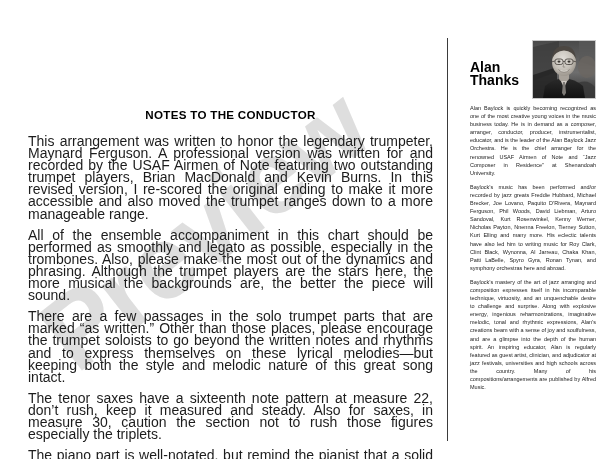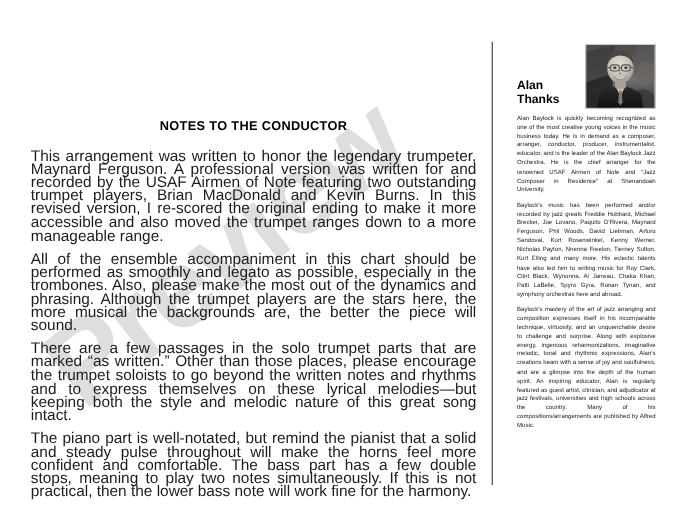--- a/index.html
+++ b/index.html
@@ -98,22 +98,22 @@
     z-index: 10;
   }
   #bio-header {
     position: relative;
     height: 58px;
     margin-bottom: 6px;
   }
   #bio-name {
     position: absolute;
     left: 0;
-    bottom: 1px;
-    font-size: 11px;
+    bottom: 12px;
+    font-size: 14px;
     font-weight: bold;
     line-height: 12.5px;
     color: #000;
   }
   #bio-name .nm-line { display: block; }
   #portrait {
     position: absolute;
     right: 0;
     top: 0;
     width: 62px;
@@ -143,20 +143,21 @@
   </div>
 
   <div id="divider"></div>
 
   <div id="main-column">
     <h1 id="doc-title">NOTES TO THE CONDUCTOR</h1>
 
     <p class="body-par">This arrangement was written to honor the legendary trumpeter, Maynard Ferguson. A professional version was written for and recorded by the USAF Airmen of Note featuring two outstanding trumpet players, Brian MacDonald and Kevin Burns. In this revised version, I re-scored the original ending to make it more accessible and also moved the trumpet ranges down to a more manageable range.</p>
     <p class="body-par">All of the ensemble accompaniment in this chart should be performed as smoothly and legato as possible, especially in the trombones. Also, please make the most out of the dynamics and phrasing. Although the trumpet players are the stars here, the more musical the backgrounds are, the better the piece will sound.</p>
     <p class="body-par">There are a few passages in the solo trumpet parts that are marked “as written.” Other than those places, please encourage the trumpet soloists to go beyond the written notes and rhythms and to express themselves on these lyrical melodies—but keeping both the style and melodic nature of this great song intact.</p>
+    <p class="body-par">The tenor saxes have a sixteenth note pattern at measure 22, don’t rush, keep it measured and steady. Also for saxes, in measure 30, caution the section not to rush those figures especially the triplets.</p>
     <p class="body-par">The piano part is well-notated, but remind the pianist that a solid and steady pulse throughout will make the horns feel more confident and comfortable. The bass part has a few double stops, meaning to play two notes simultaneously. If this is not practical, then the lower bass note will work fine for the harmony.</p>
     <p class="body-par">Thanks for your interest in this arrangement! I sincerely hope that your band and the audience enjoy it.</p>
 
     <p id="signature">—Alan Baylock</p>
   </div>
 
   <div id="sidebar">
 
     <div id="bio-header">
       <div id="bio-name">

